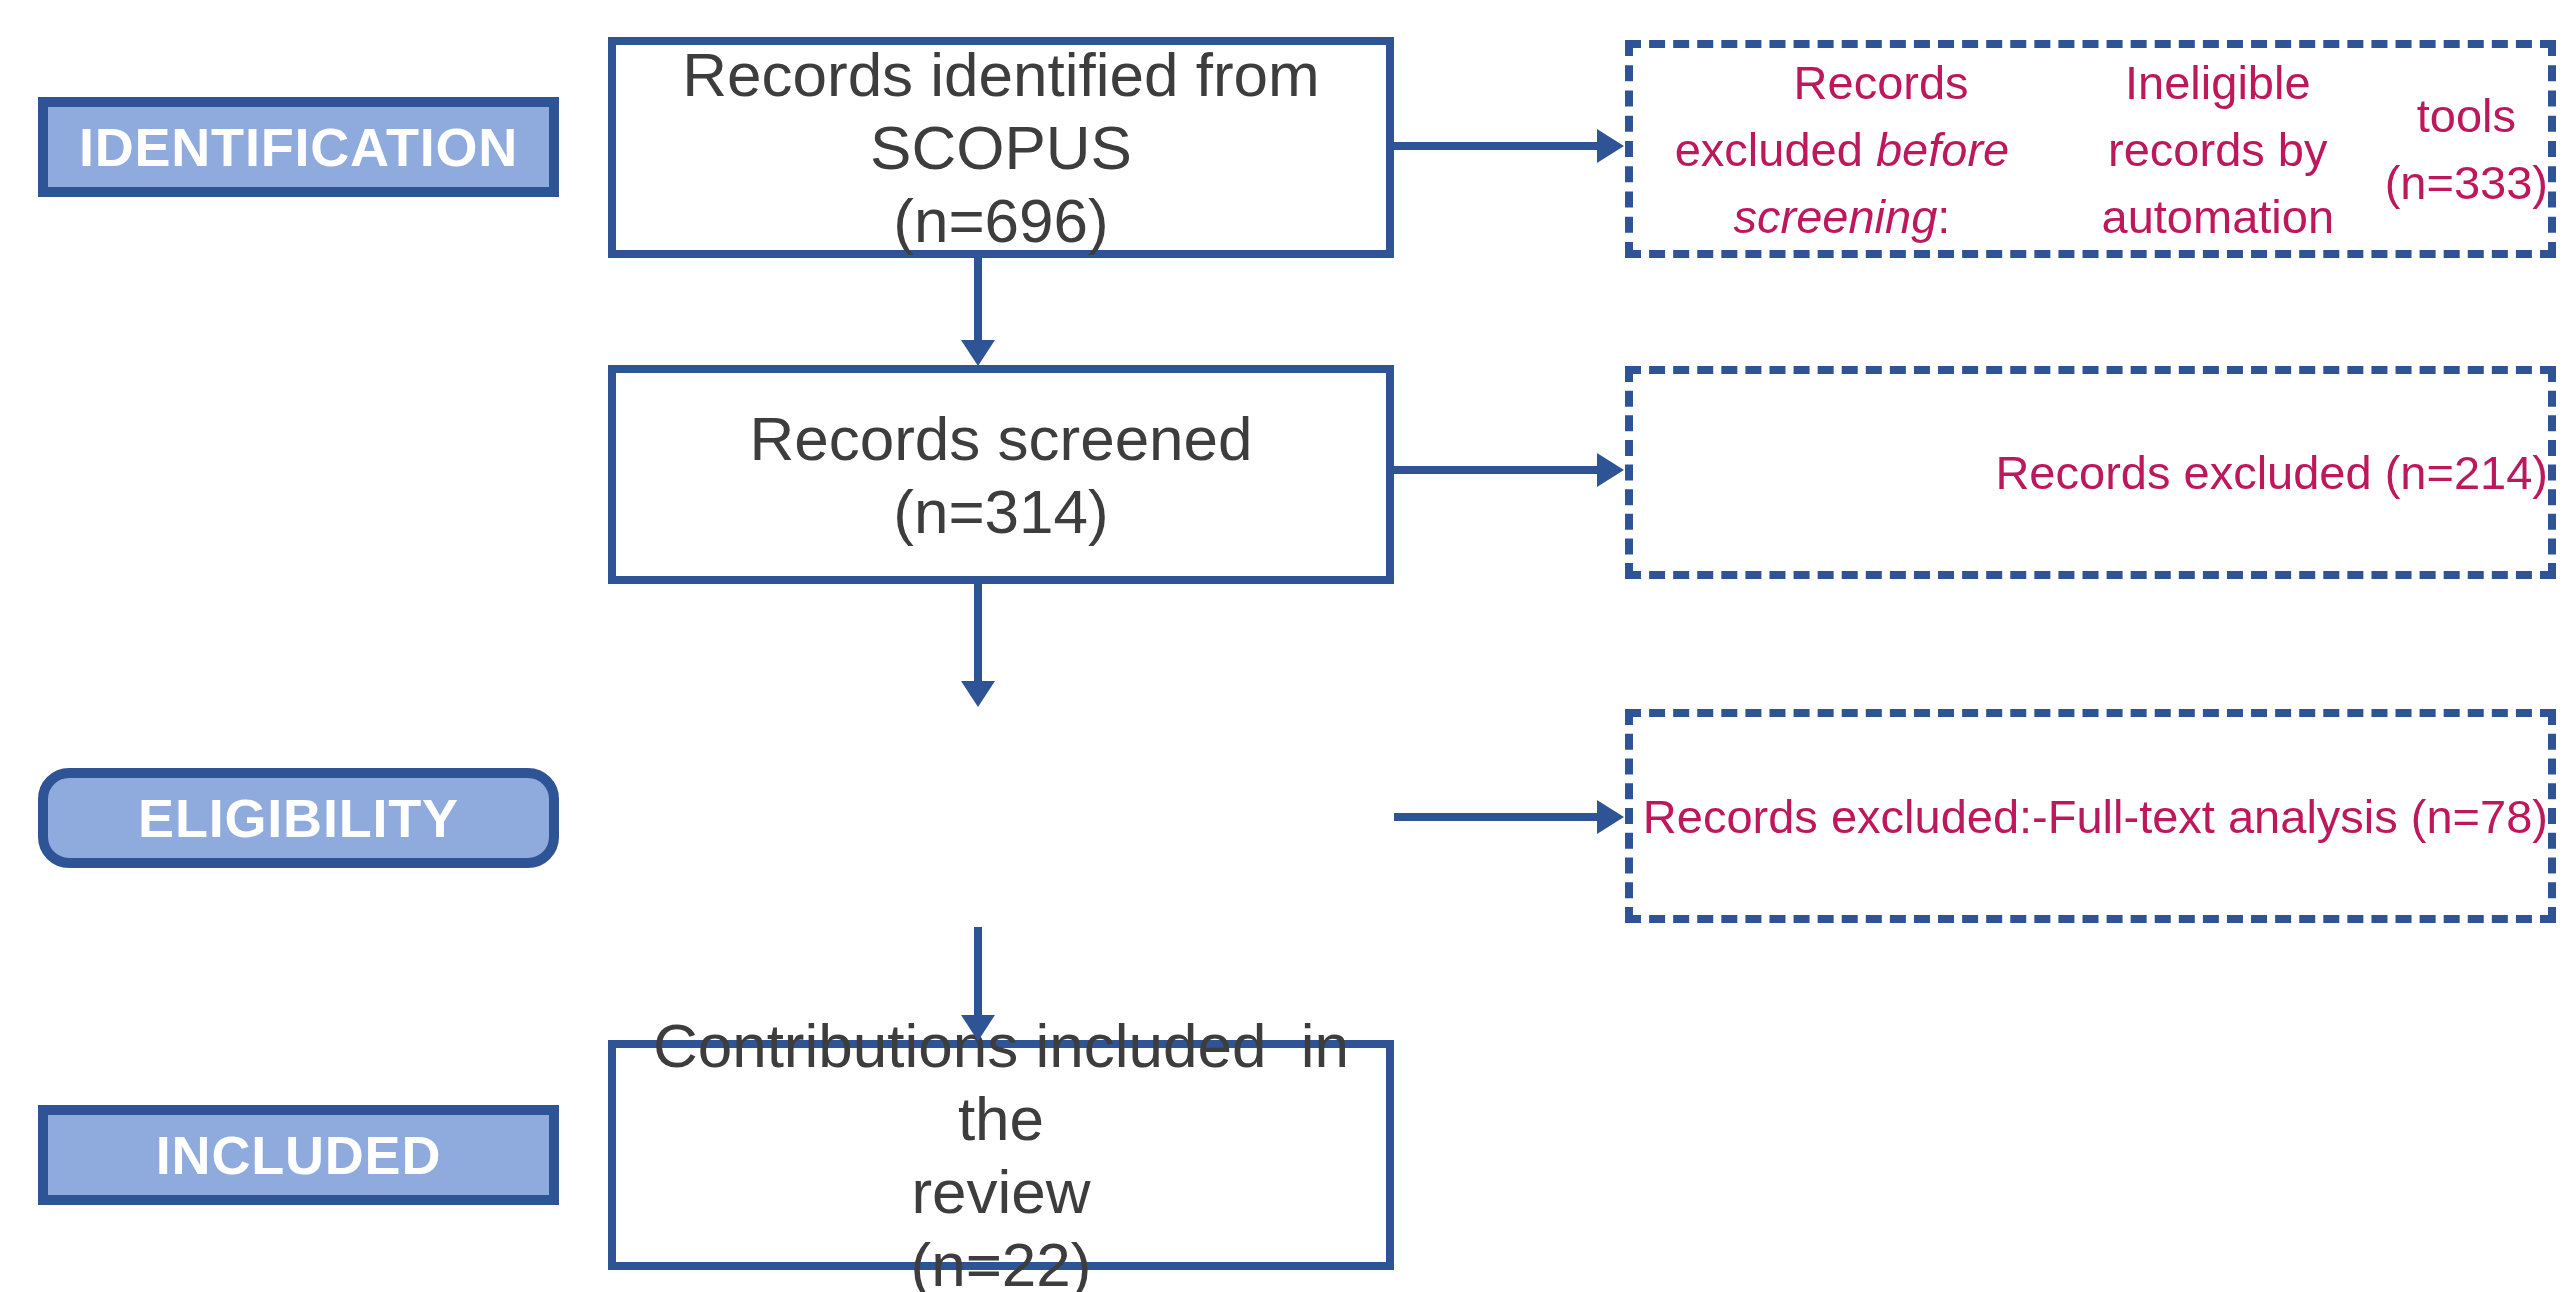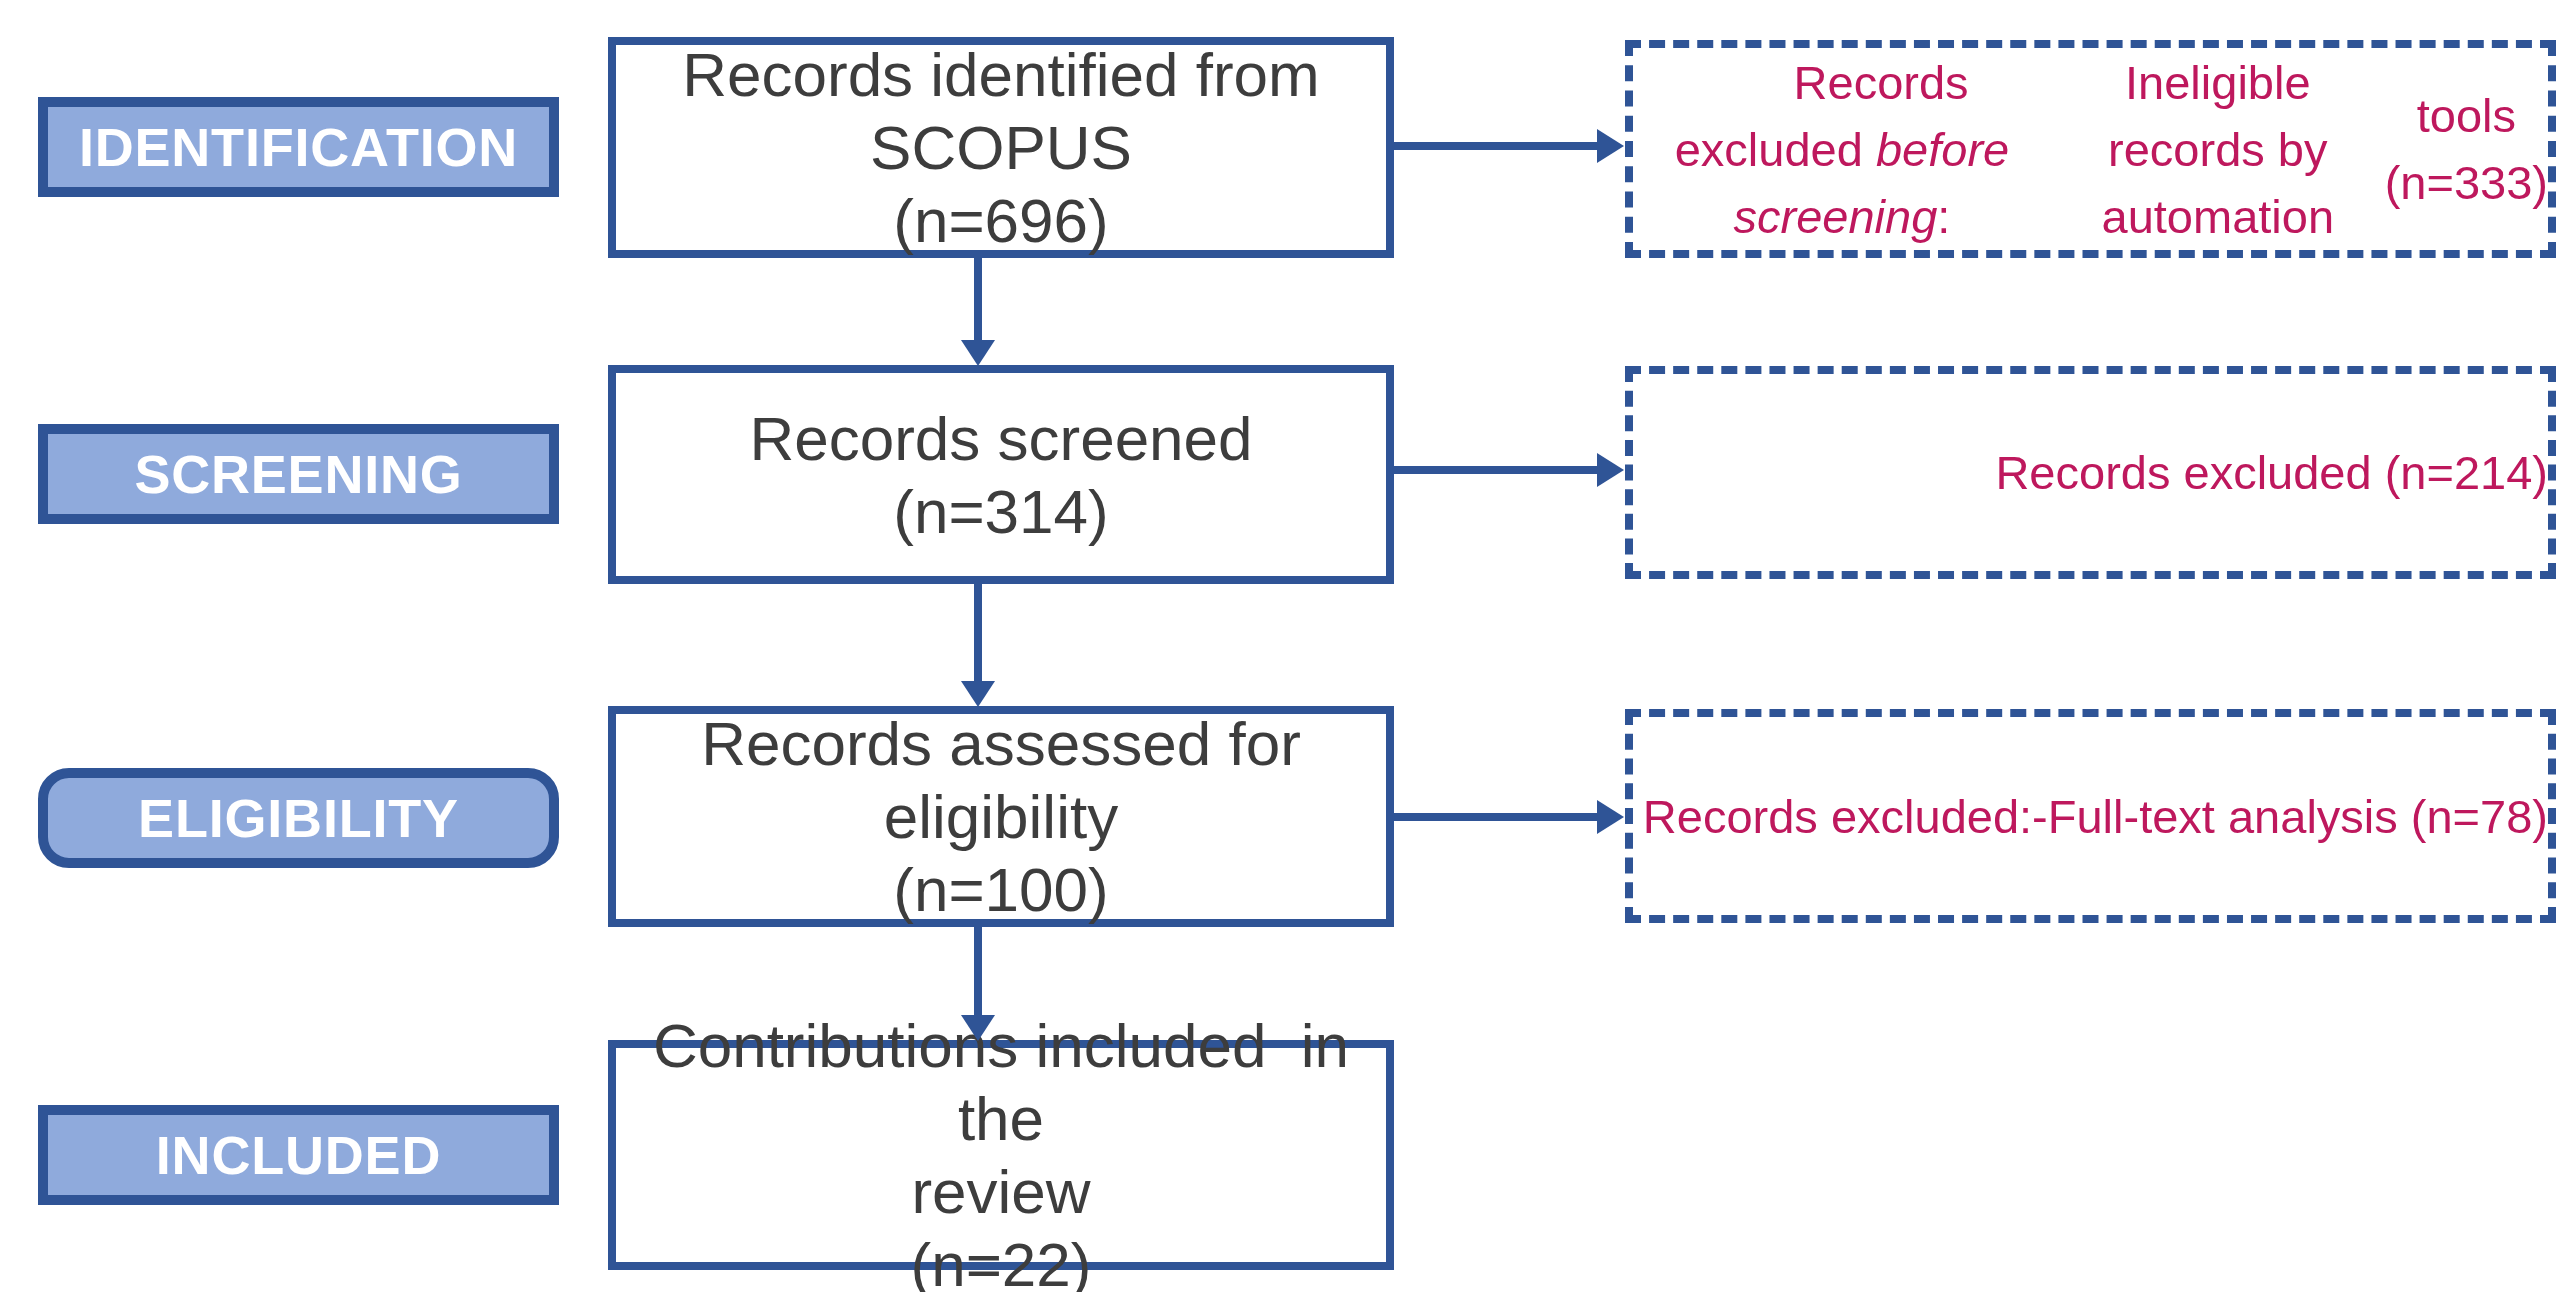--- a/index.html
+++ b/index.html
@@ -134,41 +134,34 @@
   .ha-3 .shaft { width: 207px; }
 </style>
 </head>
 <body>
 
 <div class="canvas">
 
   <div class="stage stage-1">
     <span>IDENTIFICATION</span>
   </div>
-  <div class="stage stage-2">
-    <span>SCREENING</span>
-  </div>
   <div class="stage stage-3">
     <span>ELIGIBILITY</span>
   </div>
   <div class="stage stage-4">
     <span>INCLUDED</span>
   </div>
 
   <div class="mbox mbox-1">
     <div class="bline">Records identified from SCOPUS</div>
     <div class="bline">(n=696)</div>
   </div>
   <div class="mbox mbox-2">
     <div class="bline">Records screened</div>
     <div class="bline">(n=314)</div>
-  </div>
-  <div class="mbox mbox-3">
-    <div class="bline">Records assessed for eligibility</div>
-    <div class="bline">(n=100)</div>
   </div>
   <div class="mbox mbox-4">
     <div class="bline">Contributions included  in the</div>
     <div class="bline">review</div>
     <div class="bline">(n=22)</div>
   </div>
 
   <div class="dbox dbox-1">
     <div class="bline">
       <span>Records excluded </span><em>before screening</em><span>:</span>

